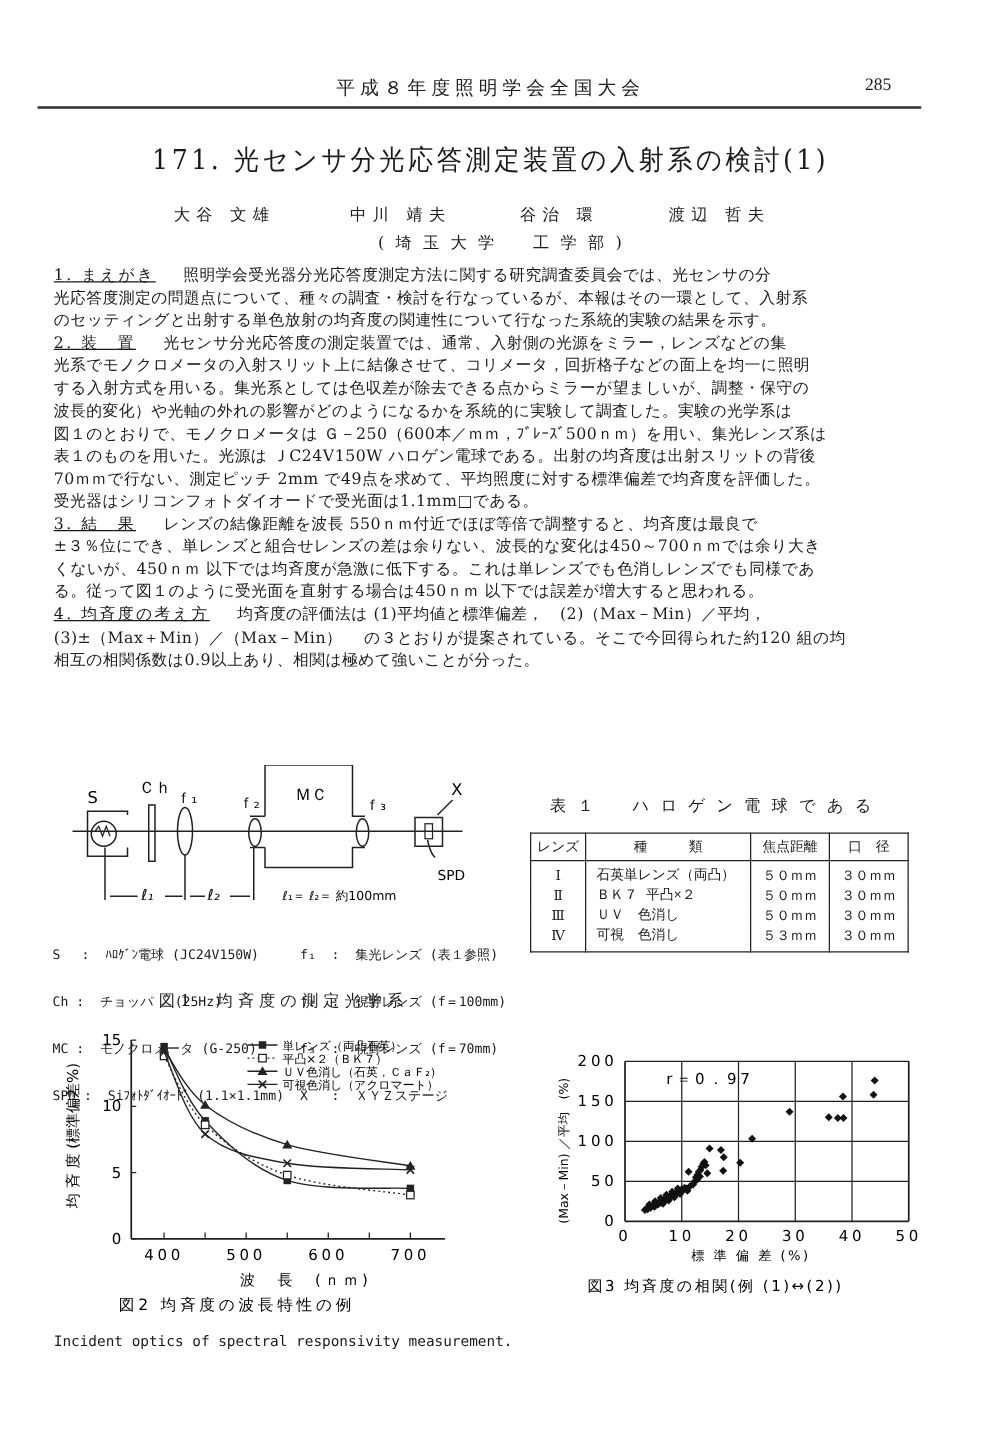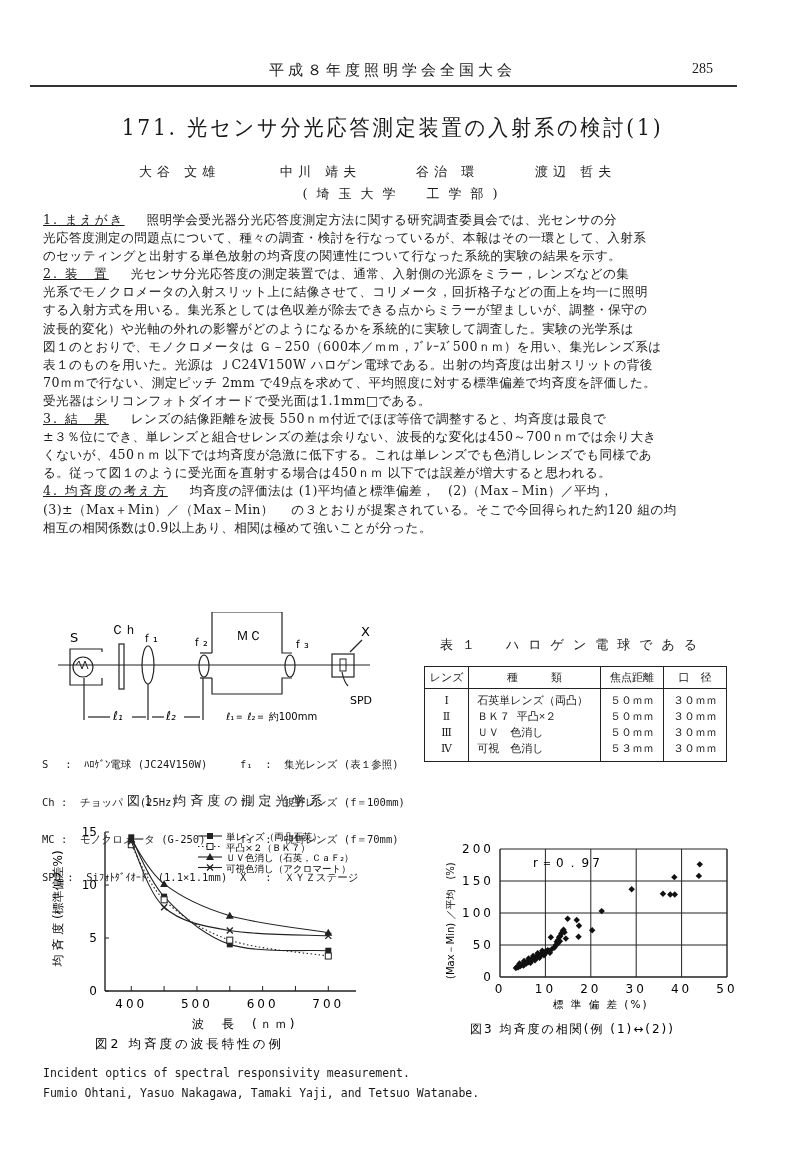--- a/index.html
+++ b/index.html
@@ -337,14 +337,13 @@
       <path d="M269.76,26.16 L272.96,29.36 L269.76,32.56 L266.56,29.36Z" fill="#111"></path>
     </g>
   <text x="103" y="32" font-size="12" style="letter-spacing:3px">r＝0．97</text>
   <text id="fig3-ylabel" font-size="10" transform="translate(24,144) rotate(-90)">(Max－Min) ／平均　(%)</text>
   <text x="123" y="173" font-size="10.5" style="letter-spacing:2px">標 準 偏 差 (%)</text>
   <text x="40" y="198" font-size="12" style="letter-spacing:2px">図3 均斉度の相関(例 (1)↔(2))</text>
 </svg>
 
 <div class="abs eng">
   <div>Incident optics of spectral responsivity measurement.</div>
-  <div>Fumio Ohtani, Yasuo Nakagawa, Tamaki Yaji, and Tetsuo Watanabe.</div>
 </div>
 
 </body></html>

